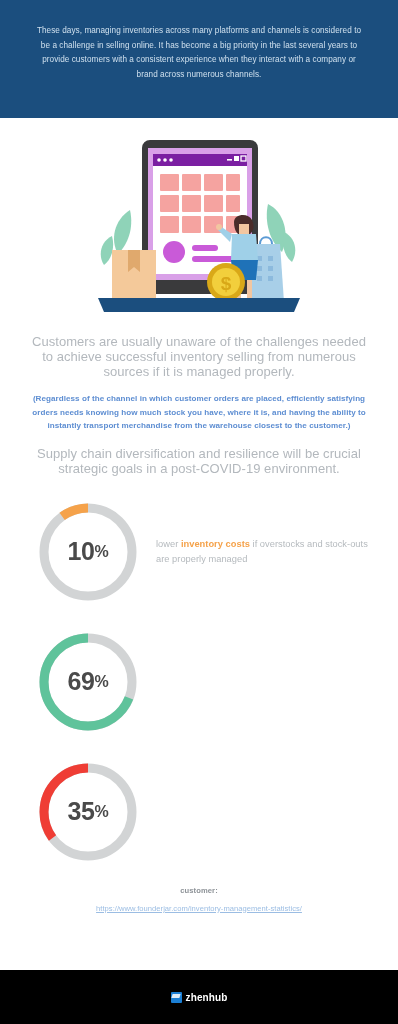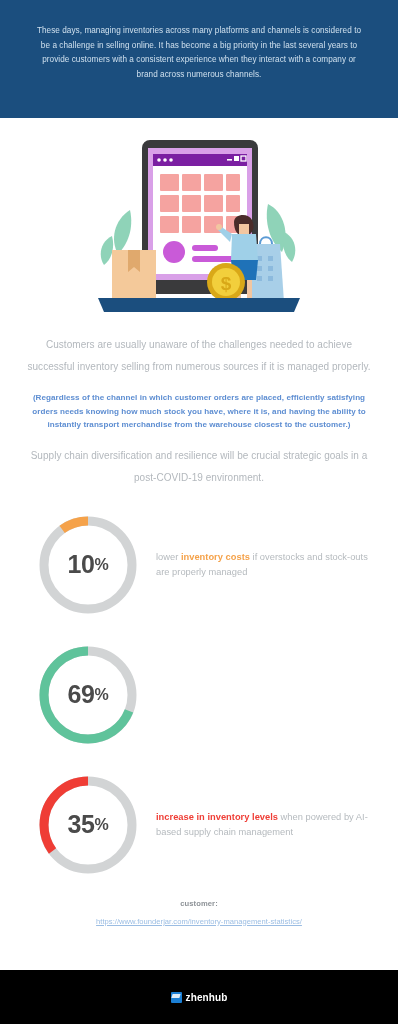--- a/index.html
+++ b/index.html
@@ -52,22 +52,22 @@
   .copy {
     padding: 8px 26px 0 26px;
     box-sizing: border-box;
   }
   .copy p {
     margin: 0;
     text-align: center;
   }
   .copy-grey {
     color: #b3b8bd;
-    font-size: 10px;
-    line-height: 22px;
+    font-size: 13px;
+    line-height: 15px;
     letter-spacing: 0.04px;
   }
   .copy-blue {
     color: #5e8ed2;
     font-size: 8.1px;
     line-height: 13.6px;
     font-weight: 700;
     letter-spacing: 0.04px;
     padding: 0 6px;
   }
@@ -305,23 +305,20 @@
       <div class="donut">
         <svg width="104" height="104" viewBox="0 0 104 104">
           <circle cx="52" cy="52" r="44" fill="none" stroke="#d2d4d5" stroke-width="9"></circle>
           <circle cx="52" cy="52" r="44" fill="none" stroke="#ef3d35" stroke-width="9" stroke-dasharray="96.8 276.5" stroke-dashoffset="0" transform="rotate(-90 52 52) scale(1,-1) translate(0,-104)"></circle>
         </svg>
         <div class="donut-label">
           <span class="donut-num">35</span>
             <span class="donut-pct">%</span>
         </div>
       </div>
-      <div class="stat-text">
-        <span></span><b class="hl-red">increase in inventory levels</b><span> when powered by AI-based supply chain management</span>
-      </div>
     </div>
 
   </div>
 
   <div class="sources">
     <div class="sources-title">customer:</div>
     <a class="source-link" href="#">https://www.founderjar.com/inventory-management-statistics/</a>
   </div>
 
   <div class="footer">

